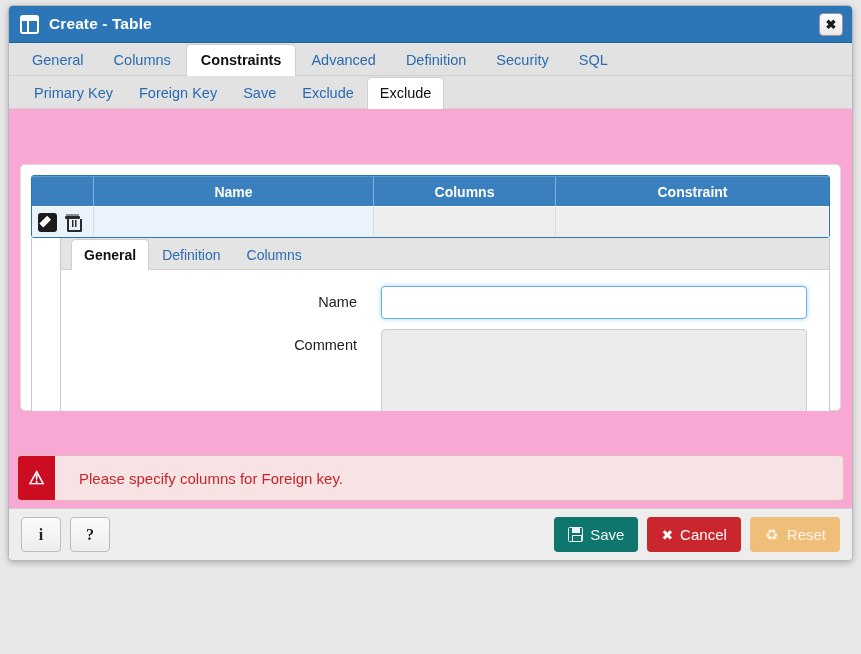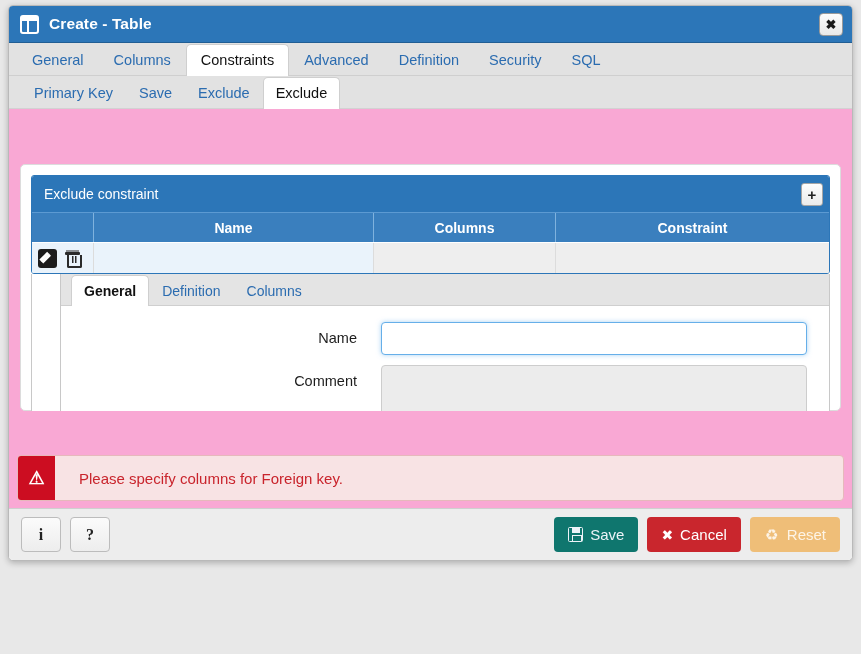--- a/index.html
+++ b/index.html
@@ -97,21 +97,21 @@
     height: 31px;
     line-height: 17px;
     cursor: pointer;
     border: 1px solid transparent;
     border-bottom: none;
     white-space: nowrap;
   }
   .mtab.active {
     background: #ffffff;
     color: #111111;
-    font-weight: normal;
+    font-weight: bold;
     border-color: #cfcfcf;
     border-top-left-radius: 5px;
     border-top-right-radius: 5px;
     position: relative;
     z-index: 2;
     margin-bottom: -1px;
     height: 32px;
   }
 
   
@@ -522,34 +522,31 @@
     <div class="mtab">Advanced</div>
     <div class="mtab">Definition</div>
     <div class="mtab">Security</div>
     <div class="mtab">SQL</div>
   </div>
 
   <div class="body">
 
     <div class="subtabs">
       <div class="stab">Primary Key</div>
+      <div class="stab">Foreign Key</div>
       <div class="stab">Save</div>
       <div class="stab">Exclude</div>
       <div class="stab active">Exclude</div>
     </div>
 
     <div class="content">
       <div class="card">
 
         <div class="grid">
 
-          <div class="grid-head">
-            <div class="grid-title">Exclude constraint</div>
-            <div class="add-btn">+</div>
-          </div>
 
           <div class="cols-head">
             <div class="ch c-act"></div>
             <div class="ch c-name">Name</div>
             <div class="ch c-cols">Columns</div>
             <div class="ch c-cons">Constraint</div>
           </div>
 
           <div class="grid-row">
             <div class="cell cell-act">

